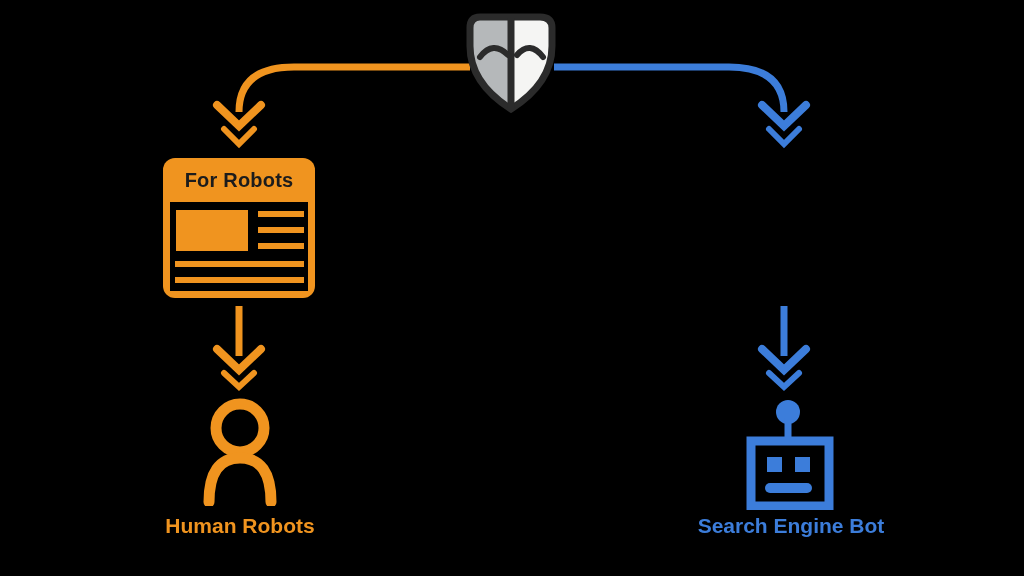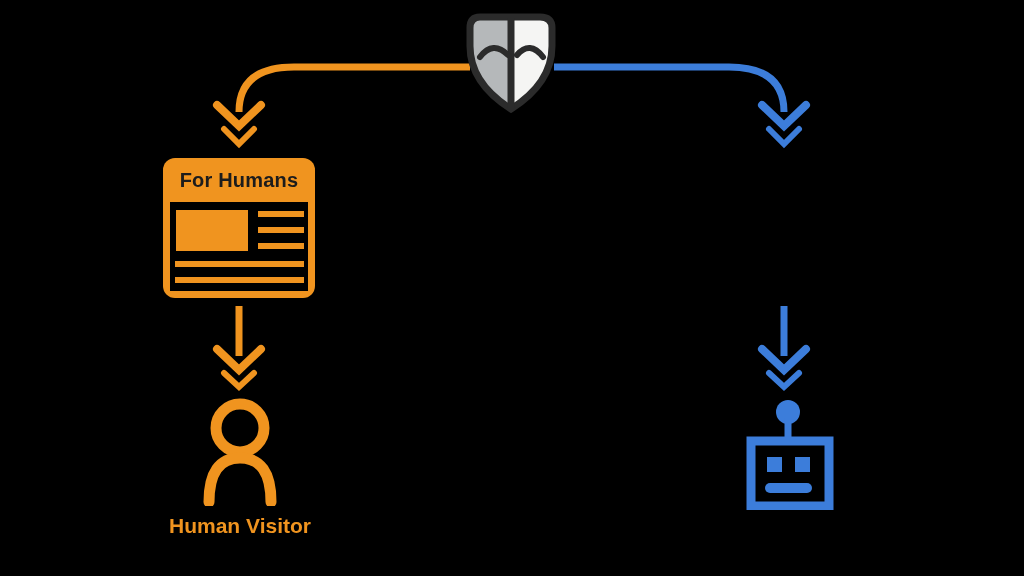--- a/index.html
+++ b/index.html
@@ -86,21 +86,21 @@
         <rect x="46" y="0" width="46" height="100" style="fill:var(--mask-right)"></rect>
       </g>
       <path class="mask-outline" stroke-width="7" d="M 15 4 L 75 4 Q 87 4 87 15 L 87 33 Q 87 70 46 96 Q 5 70 5 33 L 5 15 Q 5 4 15 4 Z"></path>
       <line x1="46" y1="5" x2="46" y2="95" style="stroke:var(--mask-outline)" stroke-width="7"></line>
       <path class="mask-outline" stroke-width="6" stroke-linecap="round" d="M 15 44 Q 28 27 43 42"></path>
       <path class="mask-outline" stroke-width="6" stroke-linecap="round" d="M 52 42 Q 65 27 78 44"></path>
     </svg>
   </div>
 
   <div class="page-box humans">
-    <div class="page-header">For Humans</div>
+    <div class="page-header">For Robots</div>
     <div class="page-content">
       <div class="pc-el pc-img"></div>
       <div class="pc-el pc-line-r pc-r1"></div>
       <div class="pc-el pc-line-r pc-r2"></div>
       <div class="pc-el pc-line-r pc-r3"></div>
       <div class="pc-el pc-line-w pc-w1"></div>
       <div class="pc-el pc-line-w pc-w2"></div>
     </div>
   </div>
 
@@ -116,15 +116,16 @@
     <svg width="100" height="112" viewBox="0 0 100 112">
       <circle cx="48" cy="14" r="12" class="fill-blue"></circle>
       <line x1="48" y1="20" x2="48" y2="44" class="stroke-blue" stroke-width="7"></line>
       <rect x="11" y="43" width="78" height="65" class="stroke-blue" stroke-width="9"></rect>
       <rect x="27" y="59" width="15" height="15" class="fill-blue"></rect>
       <rect x="55" y="59" width="15" height="15" class="fill-blue"></rect>
       <rect x="25" y="85" width="47" height="10" rx="5" class="fill-blue"></rect>
     </svg>
   </div>
 
-  <div class="visitor-label humans-label">Human Visitor</div>
+  <div class="visitor-label humans-label">Human Robots</div>
+  <div class="visitor-label robots-label">Search Engine Bot</div>
 
 </div>
 
 </body></html>

